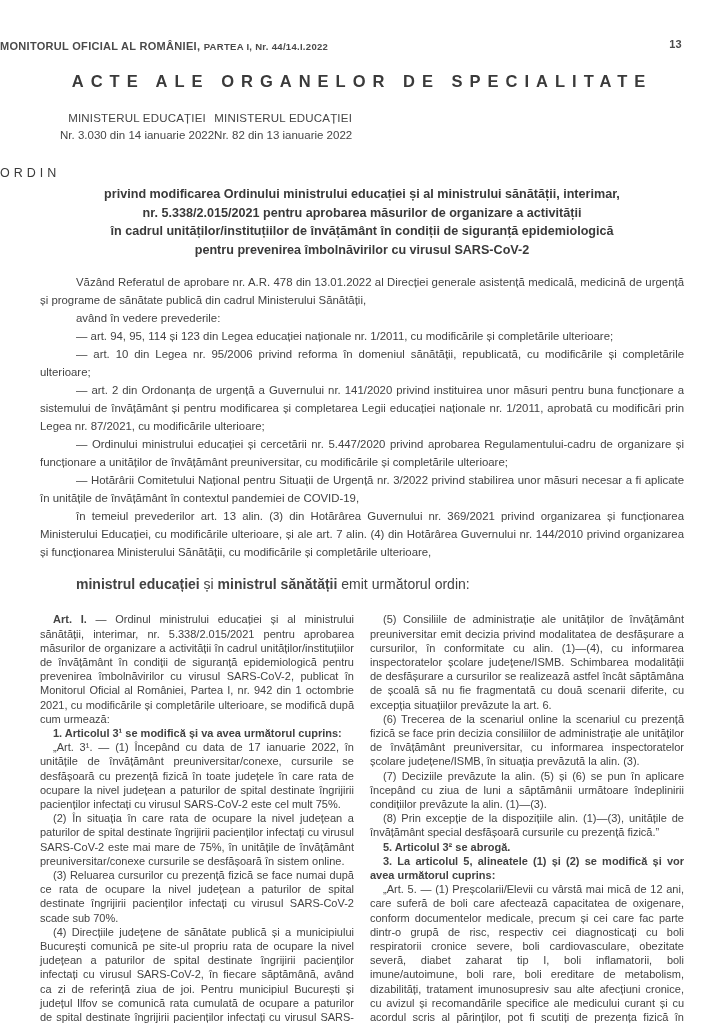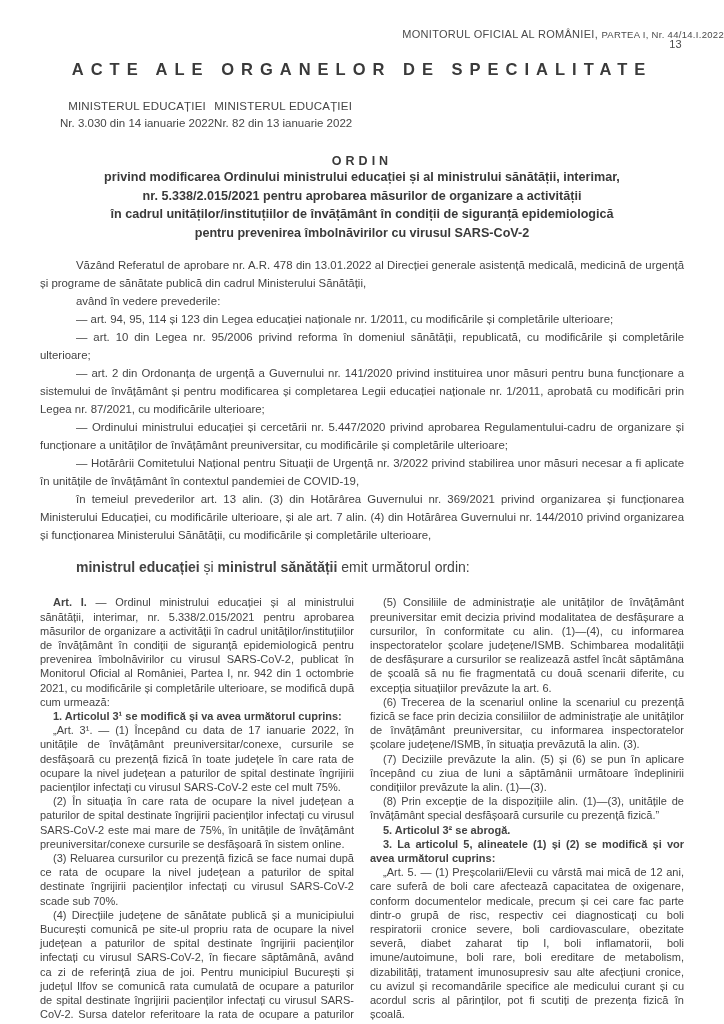--- a/index.html
+++ b/index.html
@@ -11,25 +11,26 @@
     color:#3c3c3c;
     font-family:"Liberation Sans", sans-serif;
     overflow:hidden;
     box-sizing:border-box;
   }
   .content { padding:0 40px; }
 
   
   .runhead {
     position:relative;
-    padding-top:28px;
-    text-align:right;
+    padding-top:40px;
+    text-align:left;
     font-size:11px;
     letter-spacing:0.3px;
     color:#4a4a4a;
+    font-weight:bold;
   }
   .runhead .part { font-size:9.5px; }
   .pageno {
     position:absolute; top:38px; right:42px;
     font-size:11px; color:#4a4a4a;
   }
 
   
   .section-title {
     margin-top:16px;
@@ -48,27 +49,27 @@
     justify-content:flex-start;
     padding:0 60px;
     margin-top:16px;
   }
   .ministry { text-align:center; font-size:11.5px; line-height:17px; color:#454545; }
   .ministry .mname { letter-spacing:0.2px; }
 
   
   .order-heading {
     margin-top:22px;
-    text-align:center;
-    font-weight:bold;
+    text-align:left;
+    font-weight:normal;
     font-size:12.5px;
     letter-spacing:4px;
     color:#3a3a3a;
   }
-  .order-subtitle { }
+  .order-subtitle { margin-top:5px; }
   .order-subtitle .para {
     text-align:center;
     text-indent:0;
     font-weight:bold;
     font-size:12.6px;
     line-height:18.5px;
     color:#3a3a3a;
     margin:0;
   }
 

